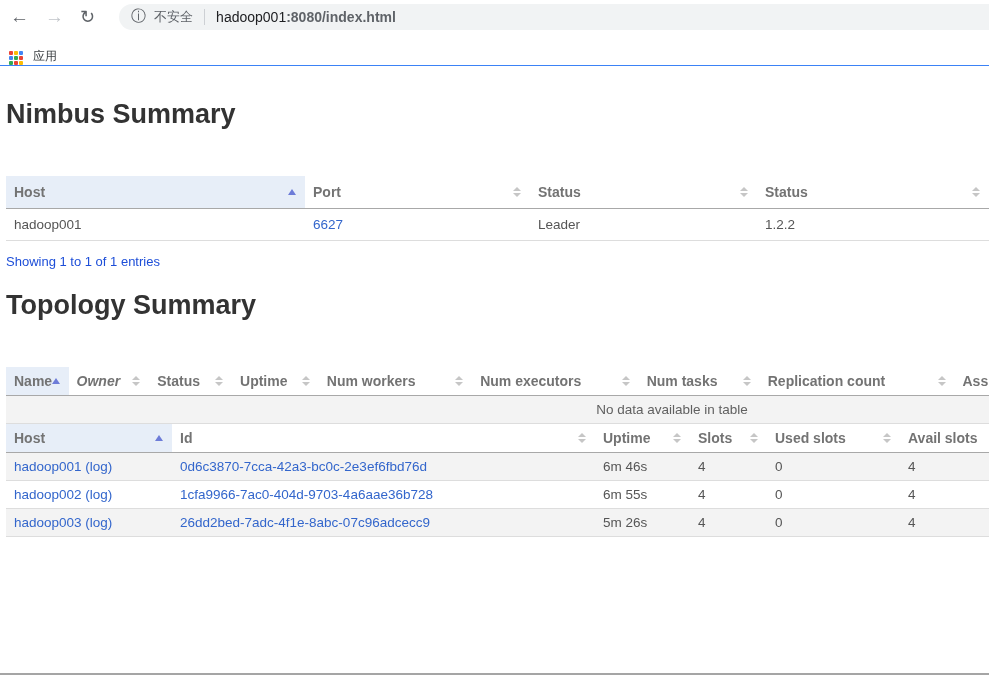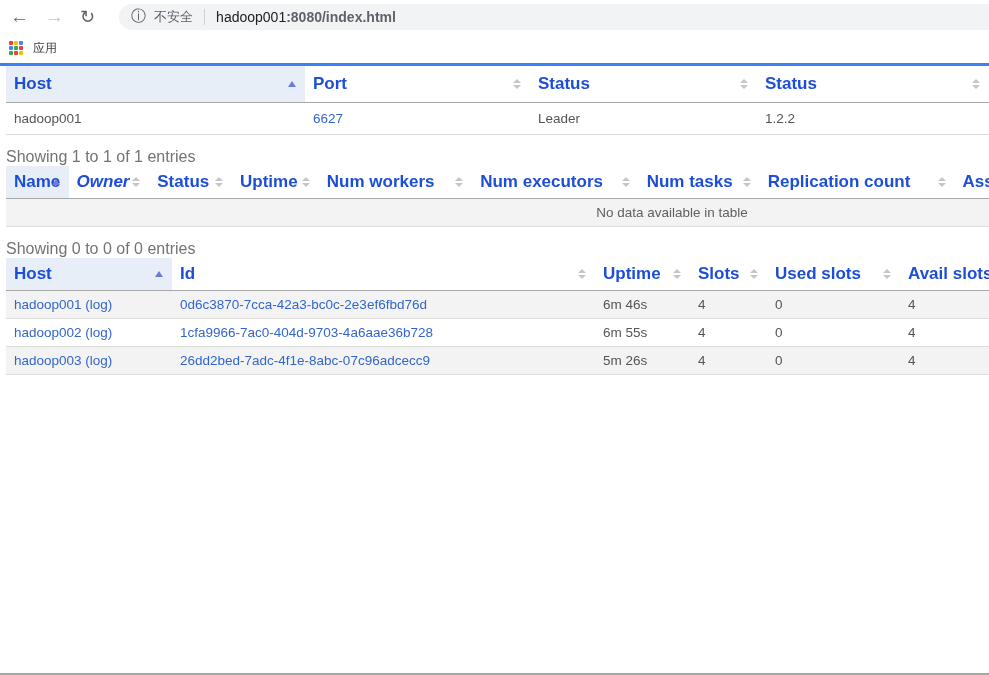--- a/index.html
+++ b/index.html
@@ -19,55 +19,55 @@
     margin-left:8px; margin-right:-20px;
     display:flex; align-items:center; padding-left:12px;
     font-size:14px; color:#5f6368;
   }
   .info-icon { font-size:15px; color:#5f6368; margin-right:8px; font-style:normal; }
   .security-label { font-size:13px; color:#5f6368; }
   .omni-sep { width:1px; height:16px; background:#cdd0d4; margin:0 11px; }
   .url-host { color:#202124; }
   .url-rest { color:#5f6368;font-weight:bold; }
 
-  .bookmarks { height:33px; background:#fff; border-bottom:3px solid #3b82f6; display:flex; align-items:center; padding-left:9px; }
+  .bookmarks { height:33px; background:#fff; border-bottom:1px solid #3b82f6; display:flex; align-items:flex-end; padding-left:9px; }
   .apps-grid { display:grid; grid-template-columns:repeat(3,4px); grid-gap:1px 1px; margin-right:10px; cursor:pointer; }
   .apps-grid i { width:4px; height:4px; display:block; border-radius:1px; }
   .bookmarks-label { font-size:12px; color:#3c4043; }
 
   
   .page { padding-left:6px; }
   .section-title { font-size:27px; font-weight:700; color:#333; margin:0 0 46px 0; letter-spacing:0; }
   #sec-nimbus .section-title { margin-top:33px; }
   #sec-topology .section-title, #sec-supervisor .section-title { margin-top:21px; }
 
   .tablewrap { width:983px; overflow:hidden; }
   table.summary { border-collapse:collapse; table-layout:fixed; font-size:13.5px; color:#555; }
   table.summary th {
-    position:relative; text-align:left; font-size:17px; font-weight:bold; color:#1d4ed8;
+    position:relative; text-align:left; font-size:14px; font-weight:bold; color:#737373;
     padding:6px 24px 6px 8px; border-bottom:1px solid #a8a8a8; cursor:pointer;
     white-space:nowrap; overflow:hidden;
   }
   #sec-nimbus th { padding-top:8px; padding-bottom:8px; }
   table.summary td { padding:6px 8px; border-bottom:1px solid #ddd; white-space:nowrap; overflow:hidden; }
   #sec-nimbus td { padding-top:8px; padding-bottom:8px; }
   th.sorted { background:#e7eef8; }
   tr.odd td { background:#f3f3f3; }
   td.empty-cell { text-align:center; color:#606060; background:#f3f3f3; }
   a.cell-link { color:#3366cc; text-decoration:none; cursor:pointer; }
 
   .sort-both { position:absolute; right:9px; top:50%; margin-top:-6px; width:8px; height:12px; }
   .sort-both b { position:absolute; top:1px; left:0; width:0; height:0;
     border-left:4px solid transparent; border-right:4px solid transparent; border-bottom:4px solid #c6c6c6; }
   .sort-both s { position:absolute; bottom:1px; left:0; width:0; height:0;
     border-left:4px solid transparent; border-right:4px solid transparent; border-top:4px solid #c6c6c6; }
   .sort-asc { position:absolute; right:9px; top:50%; margin-top:-3px; width:0; height:0;
     border-left:4.5px solid transparent; border-right:4.5px solid transparent; border-bottom:6px solid #6d7cd8; }
 
-  .entries-info { font-size:16px; color:#737373; margin:13px 0 0 0; }
+  .entries-info { font-size:13px; color:#1d4ed8; margin:13px 0 0 0; }
 
   .bottom-edge { position:absolute; left:0; right:0; bottom:0; height:2px; background:#a5a5a5; }
 </style>
 </head>
 <body>
 
 <div class="toolbar">
   <span class="nav-btn">←</span>
   <span class="nav-btn disabled">→</span>
   <span class="nav-btn reload-btn">↻</span>
@@ -90,20 +90,21 @@
       <i style="background: rgb(52, 168, 83);"></i>
       <i style="background: rgb(234, 67, 53);"></i>
       <i style="background: rgb(251, 188, 5);"></i>
   </span>
   <span class="bookmarks-label">应用</span>
 </div>
 
 <div class="page">
 
   <div id="sec-nimbus">
+    <h2 class="section-title">Nimbus Summary</h2>
     <div class="tablewrap">
       <table class="summary" style="width: 983px;">
         <thead>
             <tr>
               <th class="sorted" style="width: 299px;"><span>Host</span><i class="sort-asc"></i></th>
               <th style="width: 225px;"><span>Port</span><i class="sort-both">
                   <b></b>
                   <s></s>
                 </i></th>
               <th style="width: 227px;"><span>Status</span><i class="sort-both">
@@ -123,20 +124,21 @@
               <td>Leader</td>
               <td>1.2.2</td>
             </tr>
           </tbody>
       </table>
     </div>
     <p class="entries-info">Showing 1 to 1 of 1 entries</p>
   </div>
 
   <div id="sec-topology">
+    <h2 class="section-title">Topology Summary</h2>
     <div class="tablewrap">
       <table class="summary" style="width: 1332px;">
         <thead>
             <tr>
               <th class="sorted" style="width: 62px;"><span>Name</span><i class="sort-asc"></i></th>
               <th style="width: 80px; font-style: italic;"><span>Owner</span><i class="sort-both">
                   <b></b>
                   <s></s>
                 </i></th>
               <th style="width: 82px;"><span>Status</span><i class="sort-both">
@@ -166,21 +168,20 @@
               <th style="width: 380px;"><span>Assigned Mem (MB)</span></th>
             </tr>
           </thead>
         <tbody>
             <tr>
               <td colspan="9" class="empty-cell">No data available in table</td>
             </tr>
           </tbody>
       </table>
     </div>
-    <p class="entries-info">Showing 0 to 0 of 0 entries</p>
   </div>
 
   <div id="sec-supervisor">
     <div class="tablewrap">
       <table class="summary" style="width: 1040px;">
         <thead>
             <tr>
               <th class="sorted" style="width: 166px;"><span>Host</span><i class="sort-asc"></i></th>
               <th style="width: 423px;"><span>Id</span><i class="sort-both">
                   <b></b>

